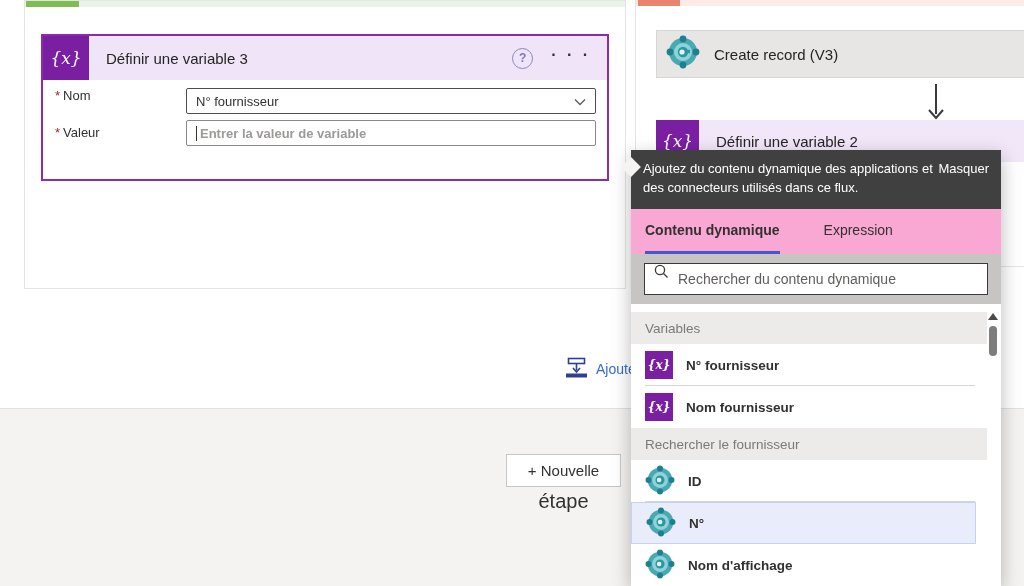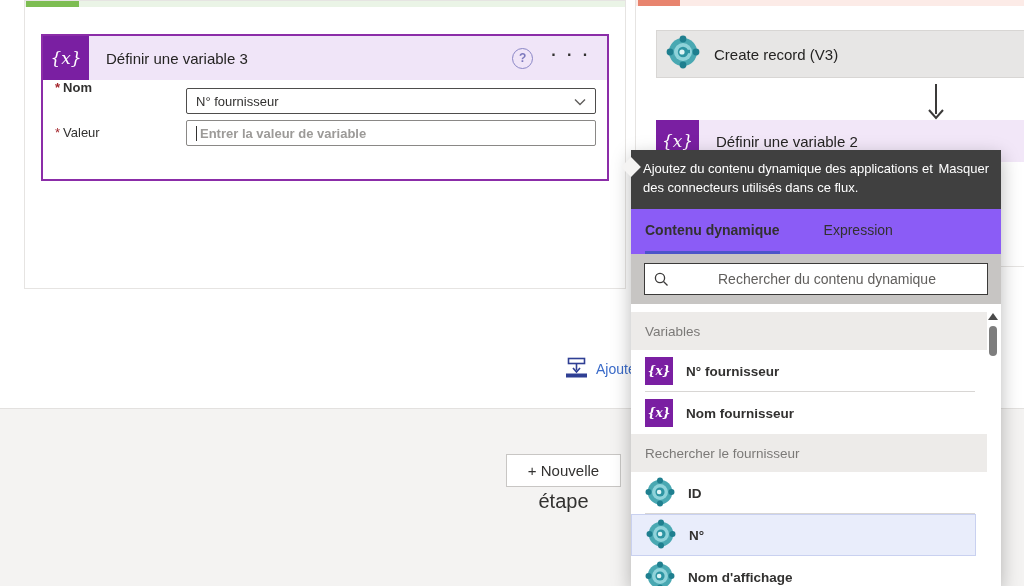--- a/index.html
+++ b/index.html
@@ -79,33 +79,33 @@
 
   
   .panel { position:absolute; left:631px; top:150px; width:370px; height:436px;
     background:#fff; box-shadow:0 6px 18px rgba(0,0,0,.28); }
   .callout { position:relative; height:59px; background:#404040; color:#fff;
     padding:9px 12px; font-size:13px; line-height:19px; }
   .callout-text { display:block; width:306px; }
   .masquer { position:absolute; right:12px; top:9px; color:#fff; font-size:13px; cursor:pointer; }
   .notch { position:absolute; left:-7px; top:10px; width:14px; height:14px; background:#f5f4f3;
     transform:rotate(45deg); }
-  .tabs { display:flex; align-items:stretch; height:45px; padding-left:14px; gap:44px; background:#8b5cf6; }
+  .tabs { display:flex; align-items:stretch; height:45px; padding-left:14px; gap:44px; background:#f9a8d4; }
   .tab { display:flex; align-items:center; font-size:14px; color:#323130;
     border-bottom:3px solid transparent; cursor:pointer; }
   .tab.active { font-weight:bold; border-bottom-color:#4b55c9; }
   .search-band { height:50px; background:#c7c5c3; padding:9px 13px; }
   .search-box { height:32px; background:#fff; border:1px solid #3b3a39; display:flex;
-    align-items:center; padding:0 9px;gap:40px; }
+    padding:0 9px; }
   .search-box input { border:none; outline:none; flex:1; font-size:14px; color:#323130;
     font-family:"Liberation Sans", sans-serif; }
   .search-box input::placeholder { color:#605e5c; opacity:1; }
   .search-glyph { margin-right:9px; display:flex; }
 
-  .group-header { height:38px; background:#edebe9; display:flex; align-items:center;
+  .group-header { height:32px; background:#edebe9; display:flex; align-items:center;
     padding-left:14px; margin-right:14px; font-size:13.5px; color:#7b7977; }
   .gh-first { margin-top:8px; }
   .item { position:relative; height:42px; display:flex; align-items:center;
     padding-left:14px; gap:13px; font-size:13.5px; font-weight:bold; color:#323130; cursor:pointer; }
   .item.has-divider::after { content:""; position:absolute; left:14px; right:26px; bottom:0;
     height:1px; background:#d8d6d4; }
   .item.selected { background:#e9edfb; border:1px solid #c9d1f0; margin-right:25px; }
 
   .scroll-rail { position:absolute; right:2px; top:161px; width:12px; height:275px; }
   .scroll-up { width:0; height:0; margin:2px auto 6px; border-left:5px solid transparent;
@@ -125,21 +125,21 @@
     </div>
 
     <div class="action-card">
       <div class="card-header">
         <div class="vx-icon">{x}</div>
         <div class="card-title">Définir une variable 3</div>
         <div class="help-circle">?</div>
         <div class="dots">· · ·</div>
       </div>
 
-      <div class="field-label" style="top:44px;font-weight:bold;">
+      <div class="field-label" style="top:52px;">
         <span class="req">*</span><span>Nom</span>
       </div>
       <div class="field-input input-nom">
         <span>N° fournisseur</span>
         <span class="chevron">
           <svg width="12" height="8" viewBox="0 0 12 8">
               <polyline points="1,1.5 6,6.5 11,1.5" fill="none" stroke="#605e5c" stroke-width="1.4"></polyline>
             </svg>
         </span>
       </div>

